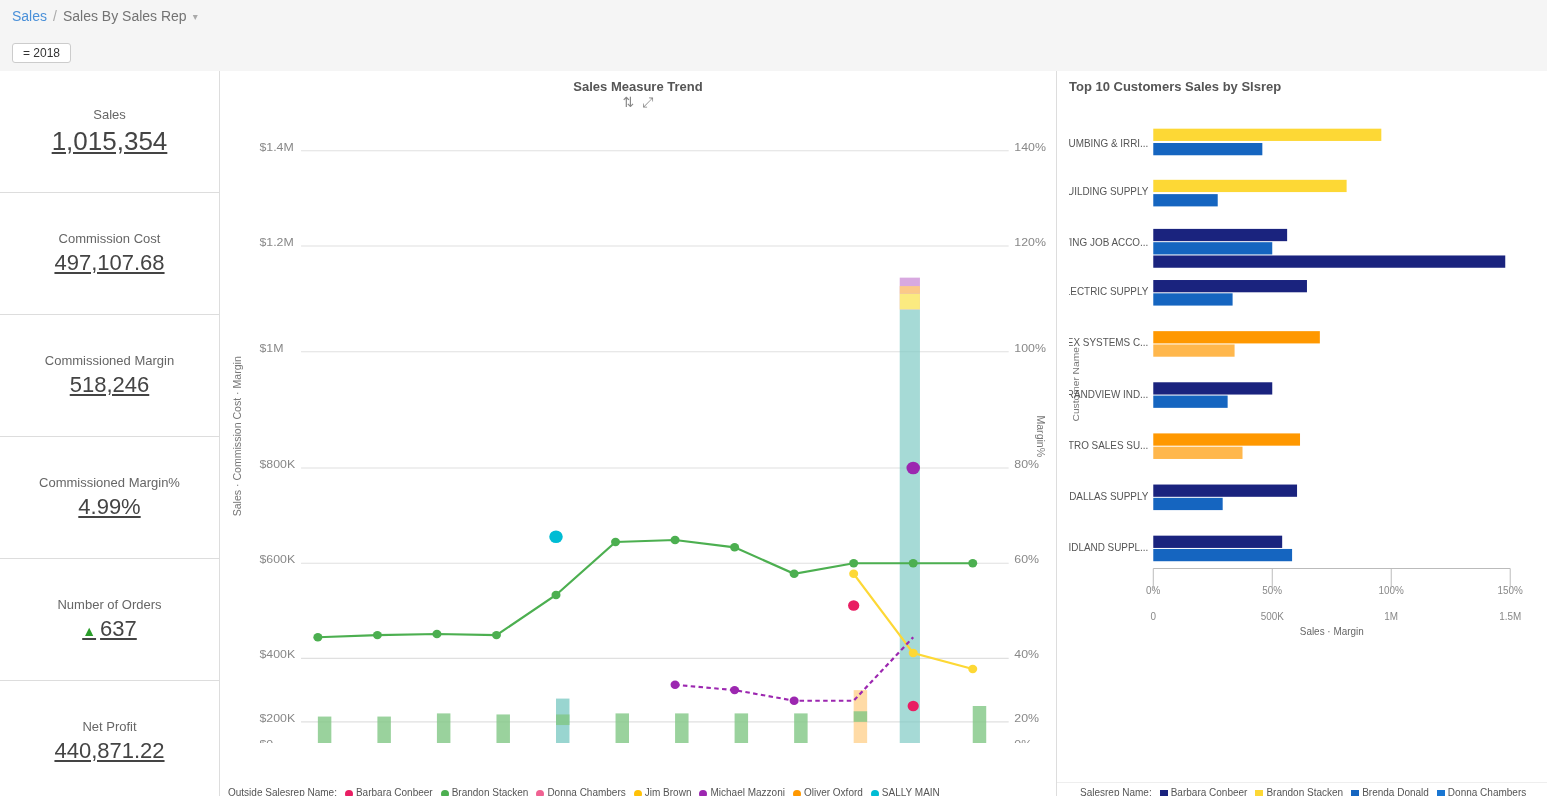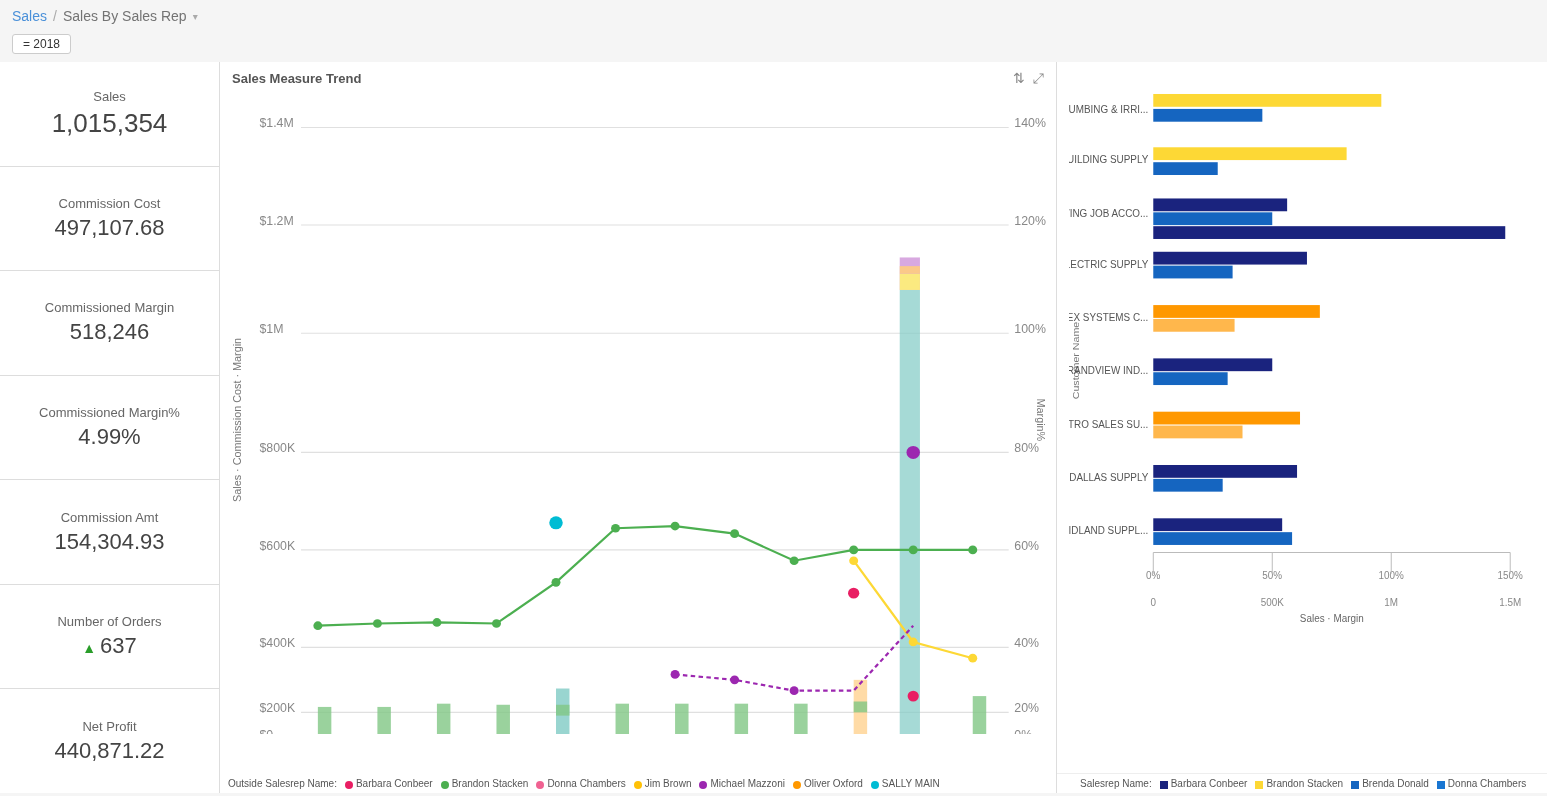--- a/index.html
+++ b/index.html
@@ -1,36 +1,36 @@
 <!DOCTYPE html>
 <html><head>
   <meta charset="utf-8">
   <style>
     * { box-sizing: border-box; margin: 0; padding: 0; }
     body { font-family: 'Segoe UI', Arial, sans-serif; background: #f5f5f5; font-size: 12px; color: #333; }
 
     .breadcrumb { display: flex; align-items: center; padding: 8px 12px; font-size: 14px; color: #4a90d9; gap: 6px; }
     .breadcrumb span { color: #888; }
-    .filter-bar { padding: 2px 12px 8px; }
+    .filter-bar { padding: 2px 12px 8px; margin-top: 9px; }
     .filter-tag { display: inline-block; border: 1px solid #ccc; border-radius: 3px; padding: 2px 10px; font-size: 12px; background: #fff; color: #333; }
 
     .main-layout { display: flex; gap: 0; height: calc(796px - 65px); }
 
     
     .kpi-panel { width: 220px; min-width: 220px; display: flex; flex-direction: column; background: #fff; border-right: 1px solid #ddd; }
     .kpi-card { flex: 1; display: flex; flex-direction: column; align-items: center; justify-content: center; border-bottom: 1px solid #ddd; padding: 8px; text-align: center; }
     .kpi-card:last-child { border-bottom: none; }
     .kpi-label { font-size: 13px; color: #666; margin-bottom: 4px; }
-    .kpi-value { font-size: 26px; color: #444; font-weight: 300; }
+    .kpi-value { font-size: 26px; color: #444; font-weight: 300; text-decoration: underline; }
     .kpi-value.medium { font-size: 22px; }
     .kpi-arrow { color: #2a9d2a; font-size: 14px; margin-right: 4px; }
 
     
     .center-panel { flex: 1; display: flex; flex-direction: column; background: #fff; border-right: 1px solid #ddd; min-width: 0; }
-    .chart-header { display: flex; justify-content: space-between; align-items: center; padding: 8px 12px 4px; }
+    .chart-header { display: flex; justify-content: space-between; align-items: center; padding: 8px 12px 4px; flex-direction: column; }
     .chart-title { font-size: 13px; color: #555; font-weight: 600; }
     .chart-icons { display: flex; gap: 8px; color: #888; font-size: 14px; cursor: pointer; }
 
     .trend-chart-area { flex: 1; position: relative; padding: 4px 8px 40px 8px; overflow: hidden; }
 
     
     .right-panel { width: 490px; min-width: 490px; background: #fff; display: flex; flex-direction: column; }
     .right-title { font-size: 13px; color: #555; font-weight: 600; padding: 8px 12px 4px; }
 
     .bar-chart-area { flex: 1; position: relative; padding: 0 12px 50px 12px; overflow: hidden; }
@@ -72,24 +72,20 @@
     <div class="kpi-card">
       <div class="kpi-label">Commissioned Margin</div>
       <div class="kpi-value medium">518,246</div>
     </div>
 
     <div class="kpi-card">
       <div class="kpi-label">Commissioned Margin%</div>
       <div class="kpi-value medium">4.99%</div>
     </div>
 
-    <div class="kpi-card">
-      <div class="kpi-label">Commission Amt</div>
-      <div class="kpi-value medium">154,304.93</div>
-    </div>
 
     <div class="kpi-card">
       <div class="kpi-label">Number of Orders</div>
       <div class="kpi-value medium">
         <span class="kpi-arrow">▲</span><span>637</span>
       </div>
     </div>
 
     <div class="kpi-card">
       <div class="kpi-label">Net Profit</div>
@@ -237,20 +233,21 @@
         <span>Oliver Oxford</span>
       </span>
       <span class="legend-item">
         <span class="legend-dot" style="background:#00bcd4;"></span>
         <span>SALLY MAIN</span>
       </span>
     </div>
   </div>
 
   <div class="right-panel">
+    <div class="right-title">Top 10 Customers Sales by Slsrep</div>
     <div class="bar-chart-area">
       <svg width="100%" height="100%" viewBox="0 0 470 620" preserveAspectRatio="none">
 
         <text x="10" y="280" font-size="10" fill="#777" transform="rotate(-90,10,280)" text-anchor="middle">Customer Name</text>
 
         <text x="80" y="48" font-size="10" fill="#555" text-anchor="end">PLUMBING &amp; IRRI...</text>
         <text x="80" y="95" font-size="10" fill="#555" text-anchor="end">BUILDING SUPPLY</text>
         <text x="80" y="145" font-size="10" fill="#555" text-anchor="end">EWING JOB ACCO...</text>
         <text x="80" y="193" font-size="10" fill="#555" text-anchor="end">ELECTRIC SUPPLY</text>
         <text x="80" y="243" font-size="10" fill="#555" text-anchor="end">APEX SYSTEMS C...</text>

